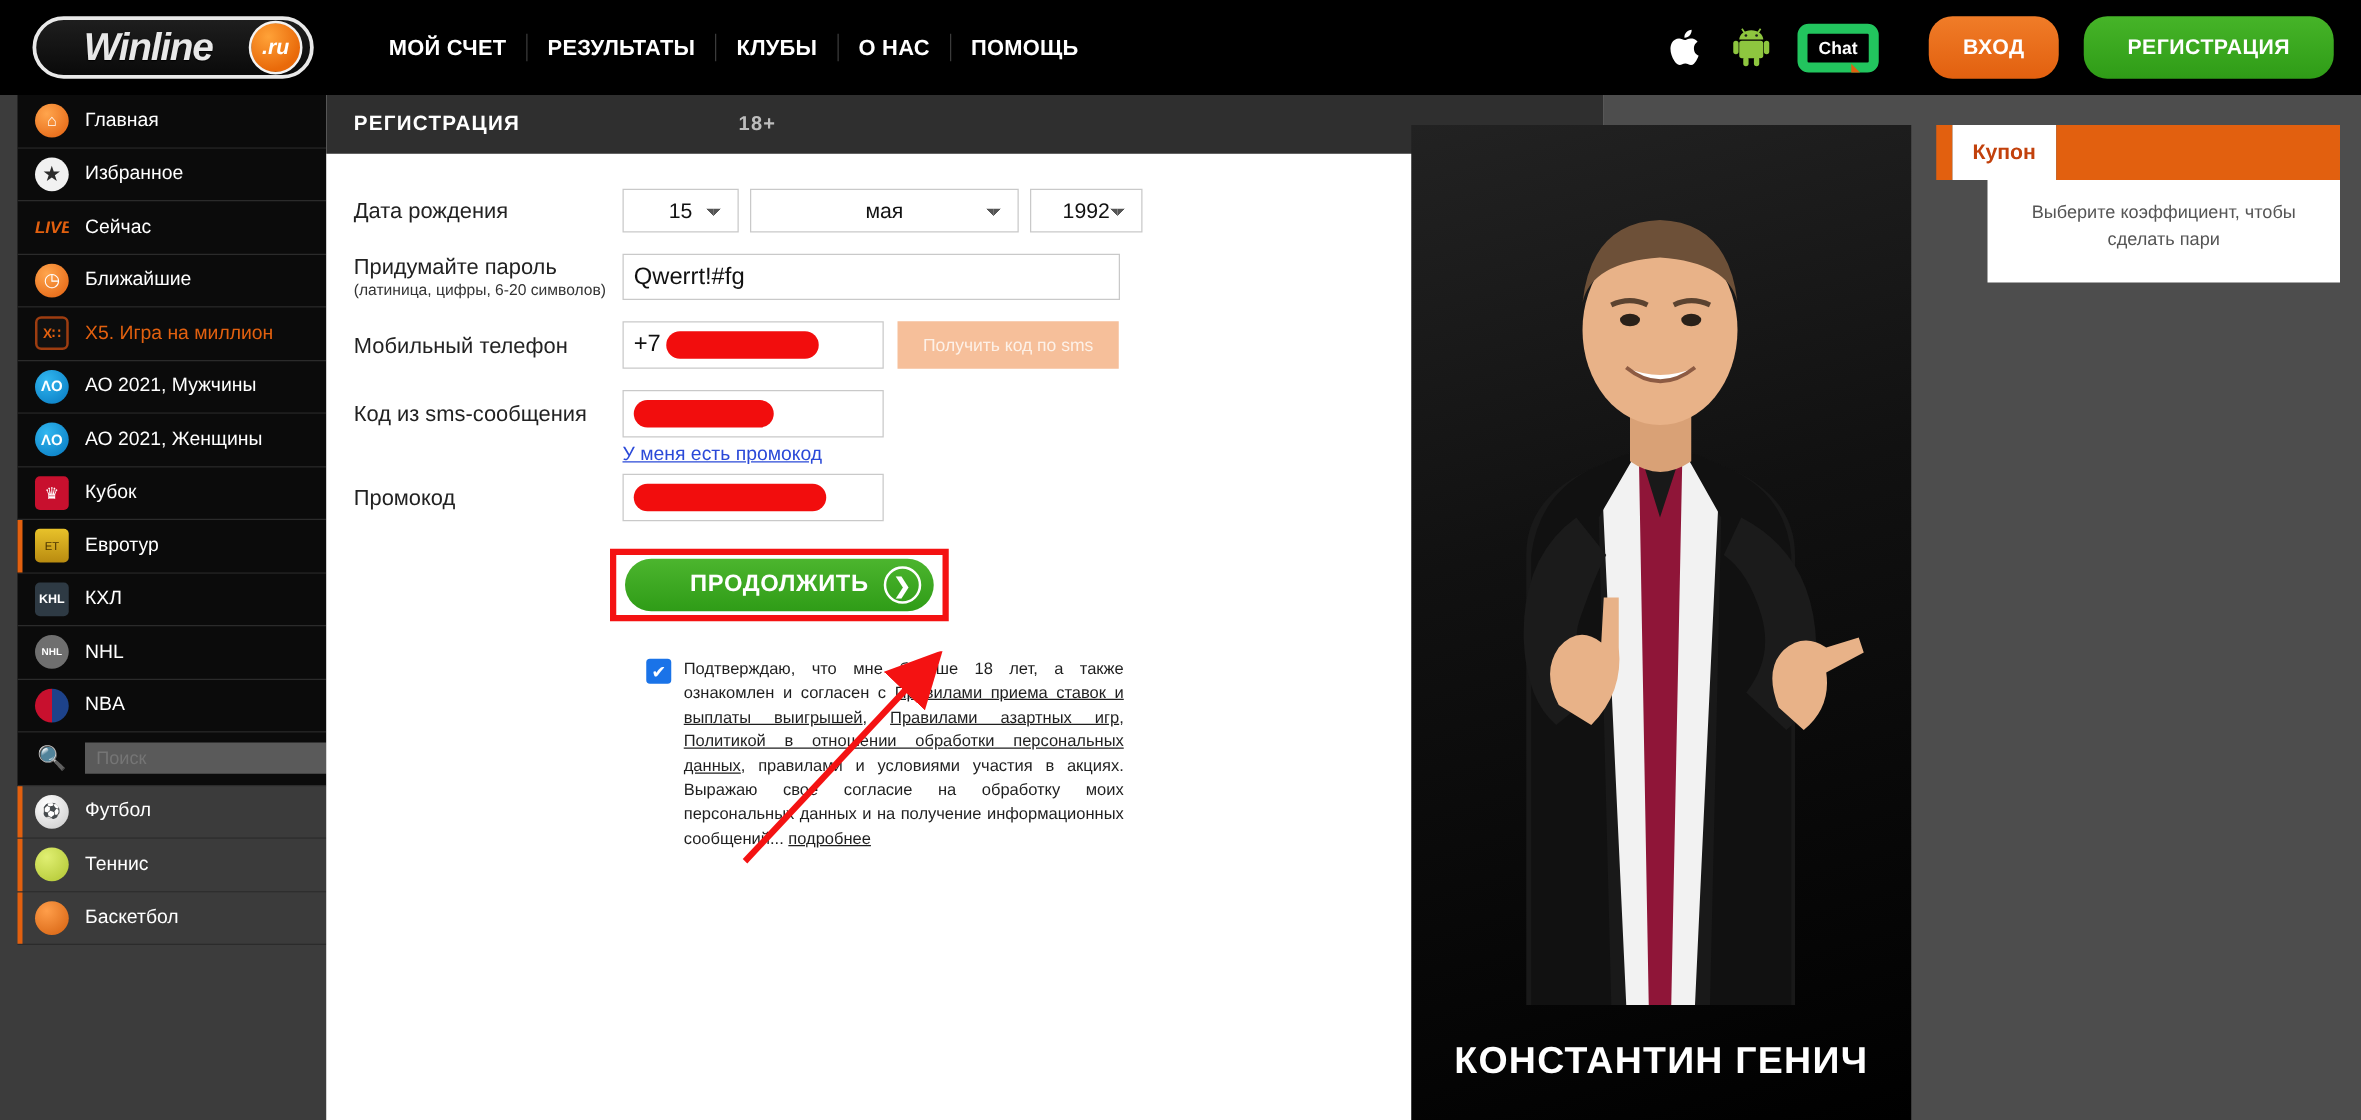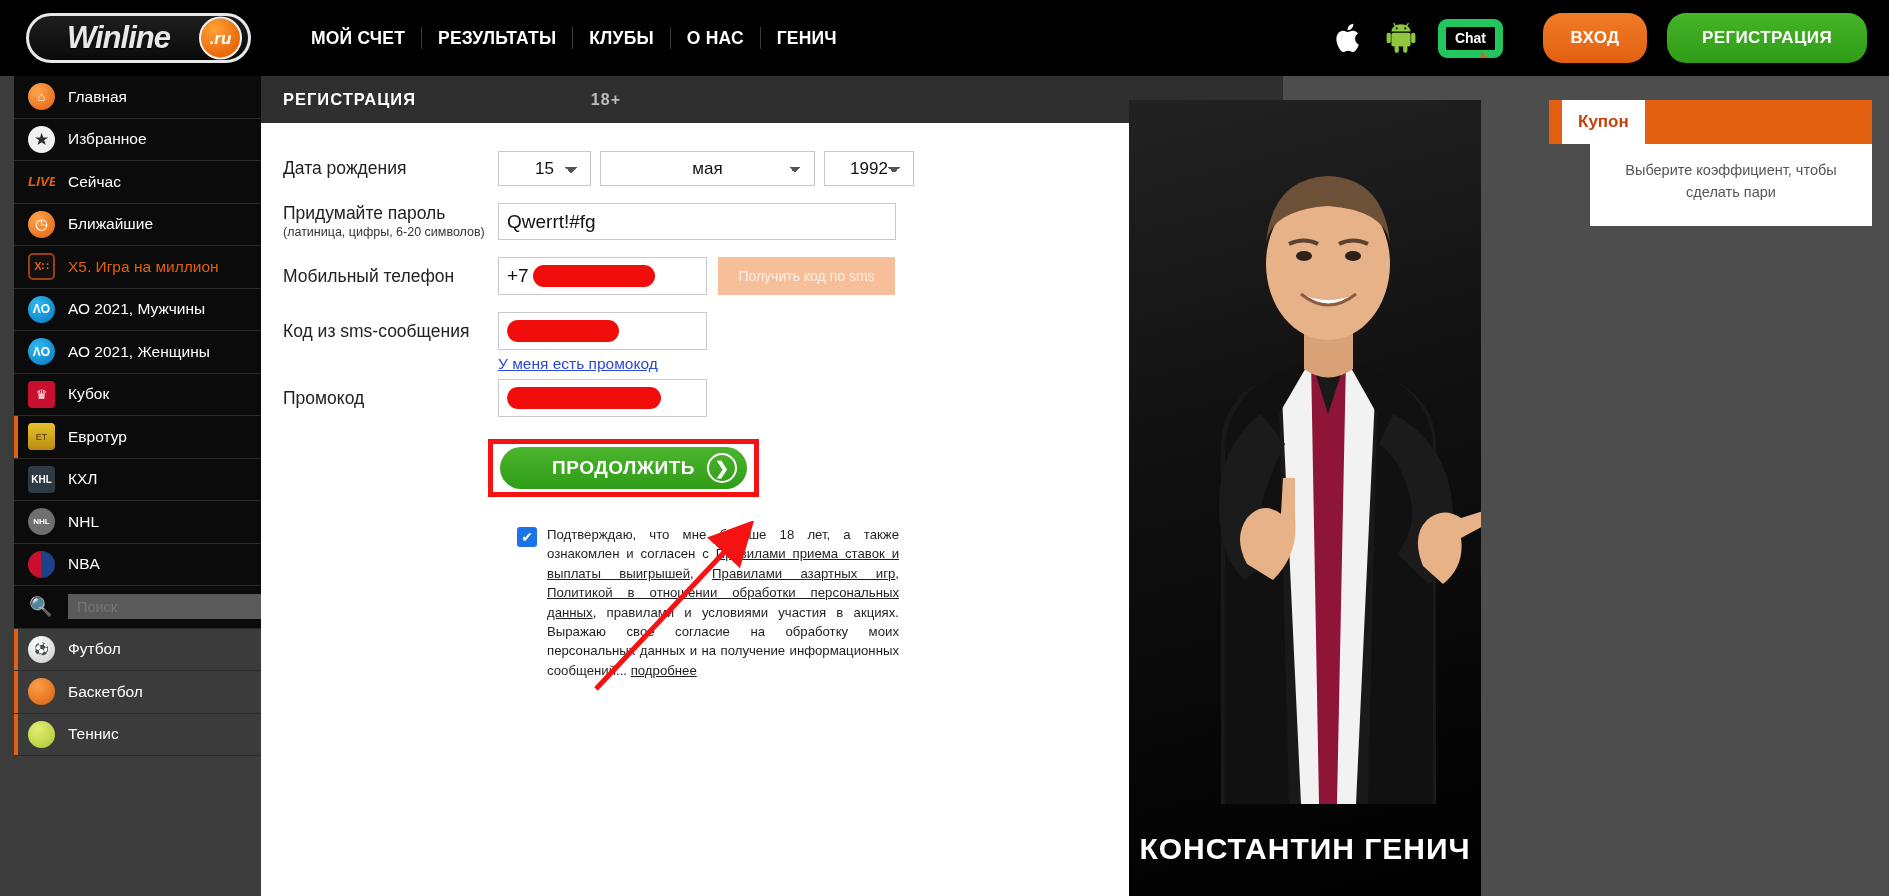--- a/index.html
+++ b/index.html
@@ -209,21 +209,21 @@
     width: 20px; height: 20px; flex: 0 0 20px; margin-right: 10px; margin-top: 2px;
     background: #1a73e8; border-radius: 3px; color: #fff;
     display: flex; align-items: center; justify-content: center; font-size: 14px; cursor: pointer;
   }
   .terms-text {
     font-size: 13.2px; color: #1f1f1f; line-height: 1.47; text-align: justify;
   }
   .terms-text u { text-decoration: underline; }
   .terms-text .more { text-decoration: underline; cursor: pointer; }
   .banner-wide {
-    position: absolute; left: 1129px; top: 100px; width: 352px; height: 796px;
+    position: absolute; left: 1129px; top: 100px; width: 400px; height: 796px;
     background: linear-gradient(165deg, #222 0%, #111 40%, #000 100%);
     overflow: hidden;
   }
   .banner-person {
     position: absolute; left: 32px; bottom: 92px; width: 335px; height: 690px;
   }
   .banner-name {
     position: absolute; left: 0; right: 0; bottom: 30px;
     text-align: center; color: #fff;
     font-size: 30px; font-weight: bold; letter-spacing: 1px;
@@ -252,21 +252,21 @@
     <div class="logo">
       <span class="logo-text">Winline</span>
       <span class="logo-ru">.ru</span>
     </div>
 
     <nav class="mainnav">
       <a href="#">МОЙ СЧЕТ</a>
       <a href="#">РЕЗУЛЬТАТЫ</a>
       <a href="#">КЛУБЫ</a>
       <a href="#">О НАС</a>
-      <a href="#">ГЕНИЧ</a>
+      <a href="#">ПОМОЩЬ</a>
     </nav>
 
     <div class="top-right">
       <svg class="icon-apple" viewBox="0 0 24 28">
         <path fill="#ffffff" d="M16.4 14.6c0-3 2.4-4.4 2.5-4.5-1.4-2-3.5-2.3-4.3-2.3-1.8-.2-3.6 1.1-4.5 1.1-.9 0-2.4-1.1-3.9-1.1-2 0-3.9 1.2-4.9 3-2.1 3.7-.5 9.1 1.5 12.1 1 1.5 2.2 3.1 3.8 3.1 1.5-.1 2.1-1 3.9-1 1.8 0 2.3 1 3.9 1 1.6 0 2.6-1.5 3.6-3 1.1-1.7 1.6-3.4 1.6-3.5-.1 0-3.2-1.2-3.2-4.9zM13.6 5.6c.8-1 1.4-2.4 1.2-3.8-1.2.1-2.7.8-3.6 1.8-.8.9-1.5 2.3-1.3 3.7 1.4.1 2.8-.7 3.7-1.7z"></path>
       </svg>
       <svg class="icon-android" viewBox="0 0 28 30">
         <g fill="#8ec63f">
           <rect x="5" y="10" width="18" height="13" rx="2"></rect>
           <rect x="0.5" y="10" width="4" height="10" rx="2"></rect>
@@ -336,26 +336,26 @@
     </div>
     <div class="side-item">
       <span class="side-ico ico-search">🔍</span>
       <input class="search-box" type="text" placeholder="Поиск" style="">
     </div>
     <div class="side-item grey accent-bar">
       <span class="side-ico ico-ball">⚽</span>
       <span class="side-label">Футбол</span>
     </div>
     <div class="side-item grey accent-bar">
+      <span class="side-ico ico-tennis"></span>
+      <span class="side-label">Теннис</span>
+    </div>
+    <div class="side-item grey accent-bar">
       <span class="side-ico ico-basket"></span>
       <span class="side-label">Баскетбол</span>
-    </div>
-    <div class="side-item grey accent-bar">
-      <span class="side-ico ico-tennis"></span>
-      <span class="side-label">Теннис</span>
     </div>
   </div>
 
   <div class="content">
     <div class="content-head">
       <span>РЕГИСТРАЦИЯ</span>
       <span class="badge-18">18+</span>
     </div>
 
     <div class="form-area">

